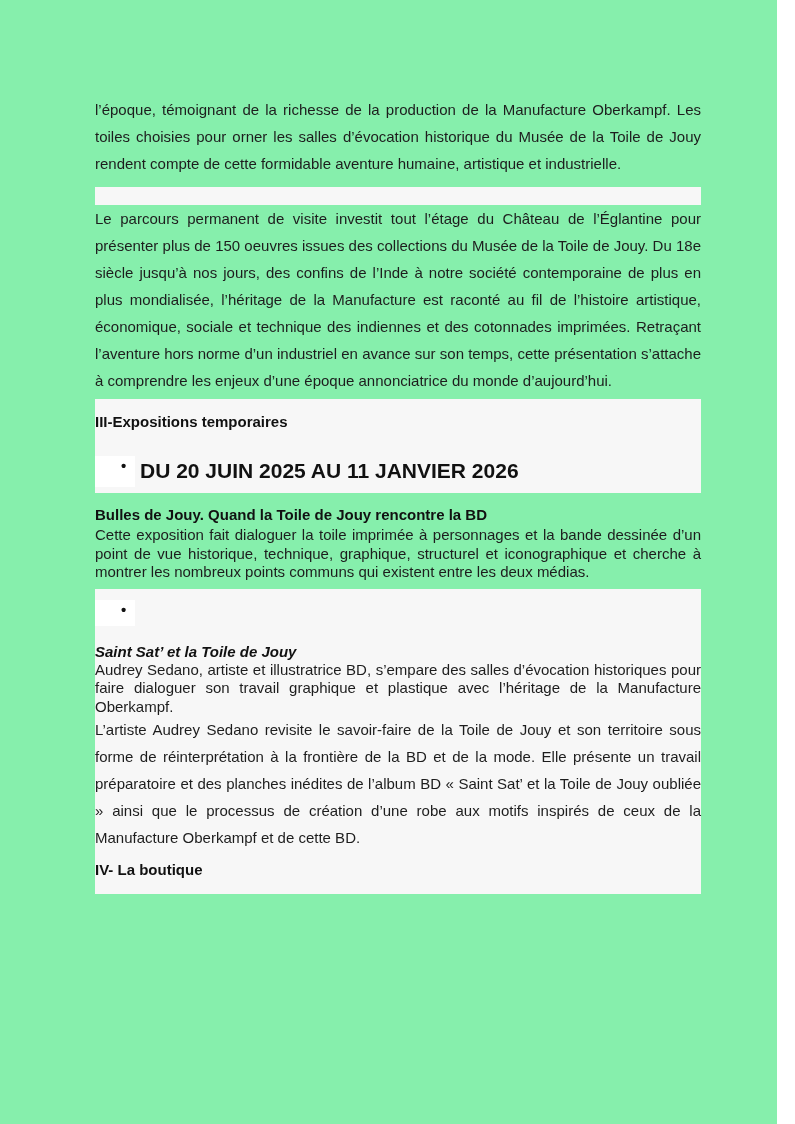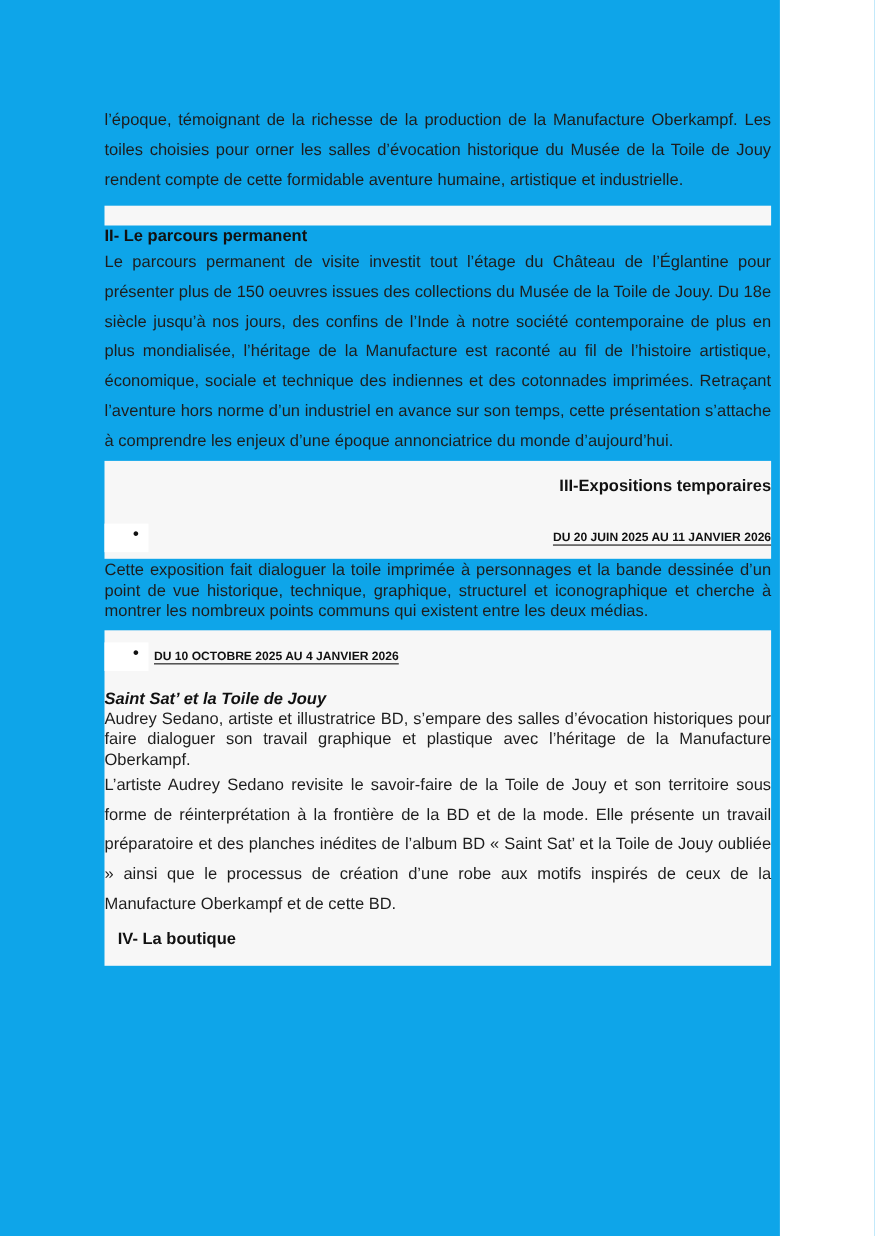--- a/index.html
+++ b/index.html
@@ -1,20 +1,20 @@
 <!DOCTYPE html>
 <html><head>
 <meta charset="utf-8">
 <style>
   html, body { margin: 0; padding: 0; background: #ffffff; }
   .page {
     position: relative;
-    width: 709px;
+    width: 777px;
     height: 1124px;
-    background: #0ea5e9;
+    background: #86efac;
     font-family: "Liberation Sans", sans-serif;
     color: #1d1d1d;
     overflow: hidden;
   }
   .content {
     position: absolute;
     left: 95px;
     top: 0;
     width: 606px;
     padding-top: 96px;
@@ -68,68 +68,66 @@
   }
   .bullet-dot {
     position: absolute;
     left: 26px;
     top: 1px;
     font-size: 15px;
     font-weight: bold;
     color: #111111;
   }
   .bullet-text {
-    font-size: 11px;
+    font-size: 21px;
     font-weight: bold;
     color: #111111;
-    text-decoration: underline;
     text-underline-offset: 3px;
   }
   .expo1-title { margin-top: 13px; }
   .expo1-desc { margin-top: 2px; }
   .section-saint {
     margin-top: 7px;
     padding: 11px 0 14px 0;
   }
   .section-saint .bullet-row { margin-top: 0; }
   .saint-title { margin-top: 17px; font-style: italic; }
   .saint-desc2 { }
-  .boutique-heading { margin-top: 9px; margin-left: 12px; }
+  .boutique-heading { margin-top: 9px; }
 </style>
 </head>
 <body>
 
 <div class="page">
   <div class="content">
 
     <p class="loose">l’époque, témoignant de la richesse de la production de la Manufacture Oberkampf. Les toiles choisies pour orner les salles d’évocation historique du Musée de la Toile de Jouy rendent compte de cette formidable aventure humaine, artistique et industrielle.</p>
 
     <div class="shaded empty-band" style="background: rgb(247, 247, 247);"></div>
 
-    <h2 class="heading">II- Le parcours permanent</h2>
 
     <p class="loose">Le parcours permanent de visite investit tout l’étage du Château de l’Églantine pour présenter plus de 150 oeuvres issues des collections du Musée de la Toile de Jouy. Du 18e siècle jusqu’à nos jours, des confins de l’Inde à notre société contemporaine de plus en plus mondialisée, l’héritage de la Manufacture est raconté au fil de l’histoire artistique, économique, sociale et technique des indiennes et des cotonnades imprimées. Retraçant l’aventure hors norme d’un industriel en avance sur son temps, cette présentation s’attache à comprendre les enjeux d’une époque annonciatrice du monde d’aujourd’hui.</p>
 
-    <div class="shaded section-expos" style="background: rgb(247, 247, 247); text-align: right;">
+    <div class="shaded section-expos" style="background: rgb(247, 247, 247);">
       <h2 class="heading">III-Expositions temporaires</h2>
       <div class="bullet-row">
         <span class="notch" style="background: rgb(255, 255, 255);"></span>
         <span class="bullet-dot">•</span>
         <span class="bullet-text">DU 20 JUIN 2025 AU 11 JANVIER 2026</span>
       </div>
     </div>
 
+    <h3 class="subheading expo1-title">Bulles de Jouy. Quand la Toile de Jouy rencontre la BD</h3>
 
     <p class="tight expo1-desc">Cette exposition fait dialoguer la toile imprimée à personnages et la bande dessinée d’un point de vue historique, technique, graphique, structurel et iconographique et cherche à montrer les nombreux points communs qui existent entre les deux médias.</p>
 
     <div class="shaded section-saint" style="background: rgb(247, 247, 247);">
       <div class="bullet-row">
         <span class="notch" style="background: rgb(255, 255, 255);"></span>
         <span class="bullet-dot">•</span>
-        <span class="bullet-text">DU 10 OCTOBRE 2025 AU 4 JANVIER 2026</span>
       </div>
 
       <h3 class="subheading saint-title">Saint Sat’ et la Toile de Jouy</h3>
 
       <p class="tight">Audrey Sedano, artiste et illustratrice BD, s’empare des salles d’évocation historiques pour faire dialoguer son travail graphique et plastique avec l’héritage de la Manufacture Oberkampf.</p>
 
       <p class="loose saint-desc2">L’artiste Audrey Sedano revisite le savoir-faire de la Toile de Jouy et son territoire sous forme de réinterprétation à la frontière de la BD et de la mode. Elle présente un travail préparatoire et des planches inédites de l’album BD « Saint Sat’ et la Toile de Jouy oubliée » ainsi que le processus de création d’une robe aux motifs inspirés de ceux de la Manufacture Oberkampf et de cette BD.</p>
 
       <h2 class="heading boutique-heading">IV- La boutique</h2>
     </div>

